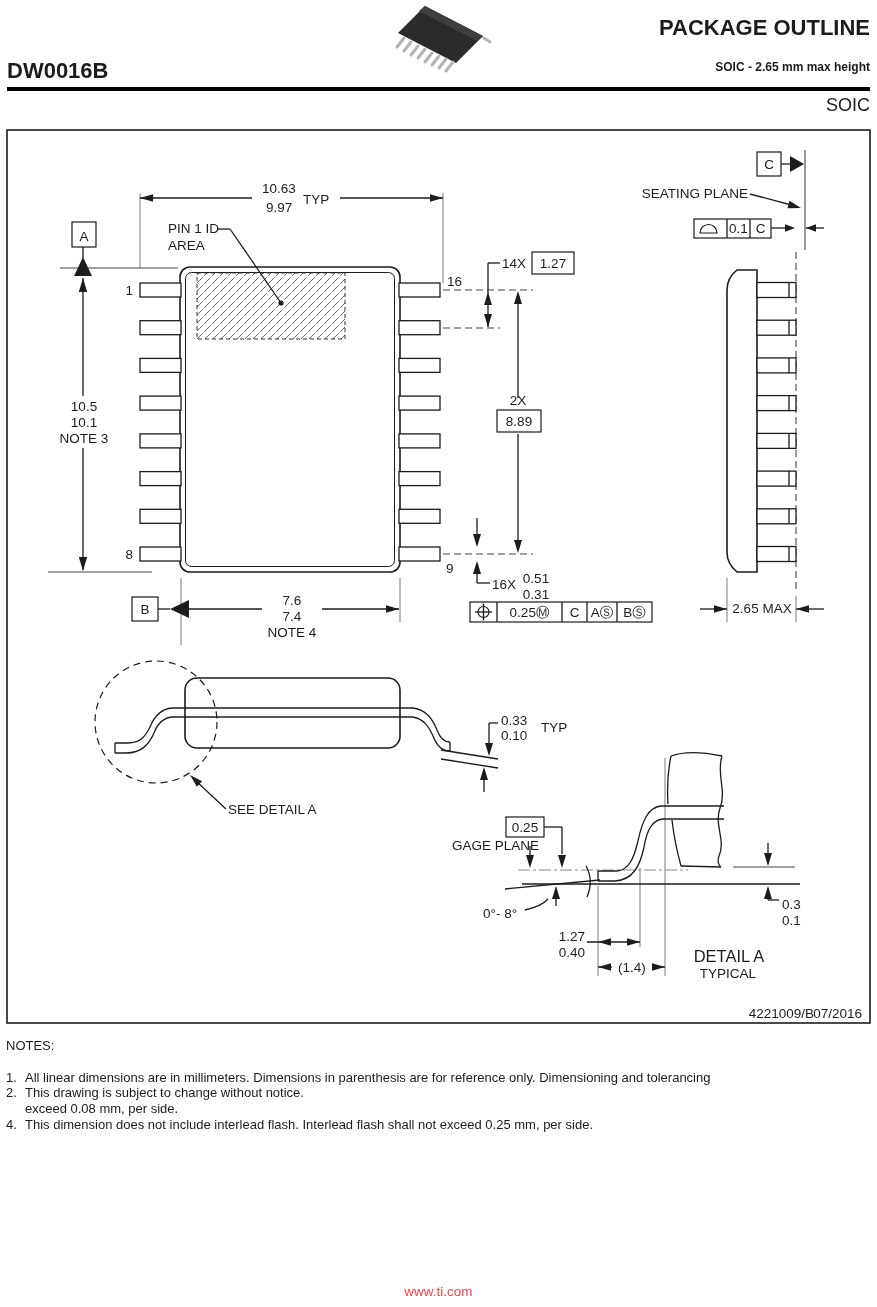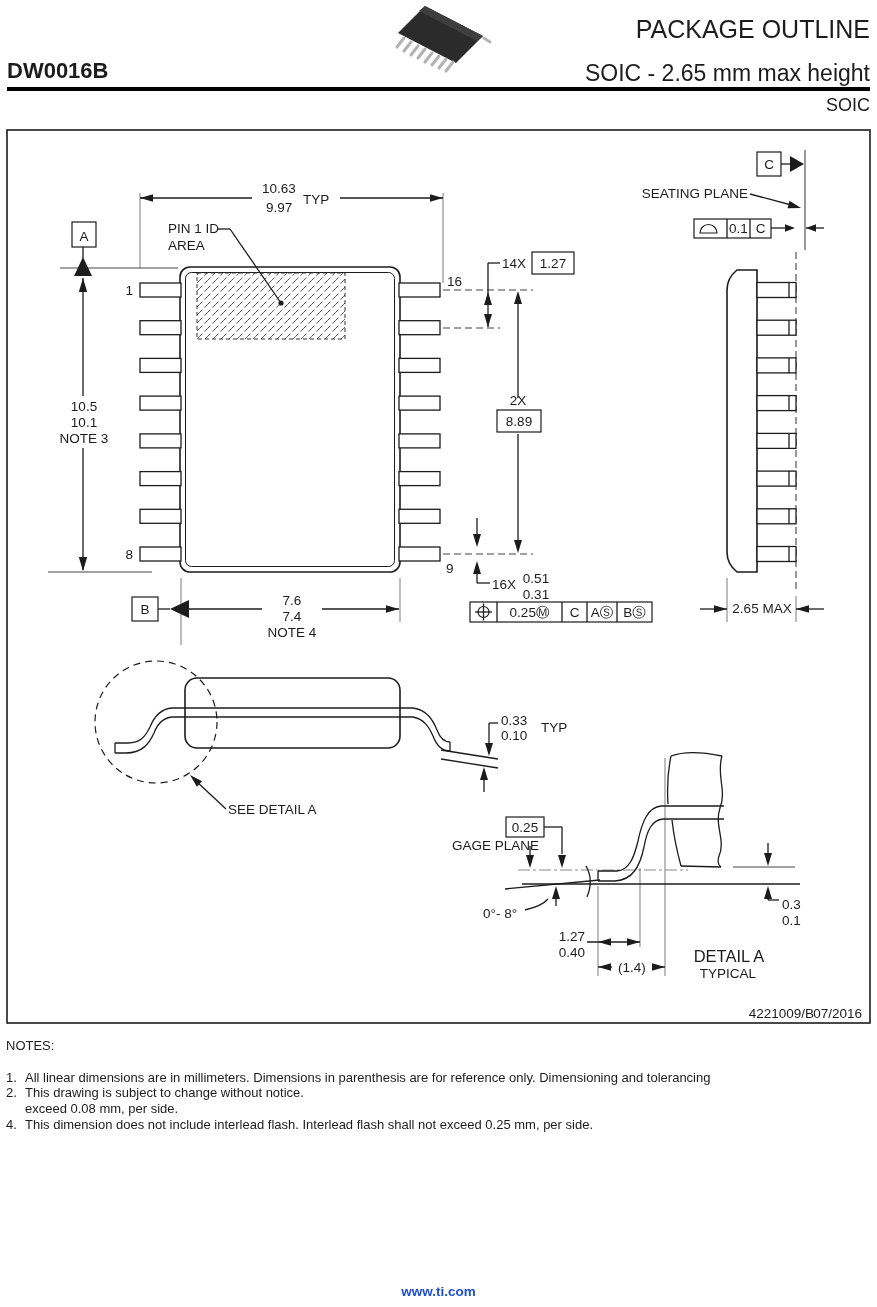--- a/index.html
+++ b/index.html
@@ -1,40 +1,40 @@
 <!DOCTYPE html>
 <html><head>
 <meta charset="utf-8">
 <style>
   html,body{margin:0;padding:0;background:#ffffff;}
   #page{position:relative;width:877px;height:1307px;background:#fff;overflow:hidden;
         font-family:"Liberation Sans",sans-serif;color:#1c1c1c;}
   .abs{position:absolute;}
   #part-number{left:7px;top:58px;font-size:22px;font-weight:bold;}
-  #doc-title{right:7px;top:15px;font-size:25px;font-weight:normal;}
-  #doc-subtitle{right:7px;top:60px;font-size:23px;font-weight:normal;}
+  #doc-title{right:7px;top:15px;font-size:22px;font-weight:bold;}
+  #doc-subtitle{right:7px;top:60px;font-size:12px;font-weight:bold;}
   #header-rule{left:7px;top:87px;width:863px;height:3.5px;background:#000;}
   #family-label{right:7px;top:95px;font-size:18px;}
   svg text{font-family:"Liberation Sans",sans-serif;font-size:13.5px;fill:#1c1c1c;}
   svg text.big{font-size:16.5px;}
   .ln{stroke:#1c1c1c;stroke-width:1.3;fill:none;}
   .thin{stroke:#7d7d7d;stroke-width:1;fill:none;}
   .med{stroke:#444;stroke-width:1.1;fill:none;}
   .dash{stroke:#444;stroke-width:1.1;fill:none;stroke-dasharray:7 4;}
   .dashdot{stroke:#8a8a8a;stroke-width:1.1;fill:none;stroke-dasharray:12 3 3 3;}
   .arr{fill:#1c1c1c;stroke:none;}
   .box{fill:#fff;stroke:#1c1c1c;stroke-width:1.2;}
   .bodyfill{fill:#fff;stroke:#1c1c1c;stroke-width:1.6;}
   #notes-block{left:6px;top:1038px;font-size:13px;line-height:15.7px;white-space:nowrap;}
   .note-line{white-space:nowrap;}
   .note-num{display:inline-block;width:19px;}
   .cont{padding-left:19px;}
   #notes-heading{margin-bottom:16px;}
   #footer{left:0;top:1284px;width:877px;text-align:center;font-size:13.5px;}
-  #footer a{color:#1d4ed8;text-decoration:none;font-weight:bold;}
+  #footer a{color:#ef4444;text-decoration:none;}
 </style>
 </head>
 <body>
 
 <div id="page">
 
   <div class="abs" id="part-number">DW0016B</div>
   <div class="abs" id="doc-title">PACKAGE OUTLINE</div>
   <div class="abs" id="doc-subtitle">SOIC - 2.65 mm max height</div>
   <div class="abs" id="header-rule"></div>

